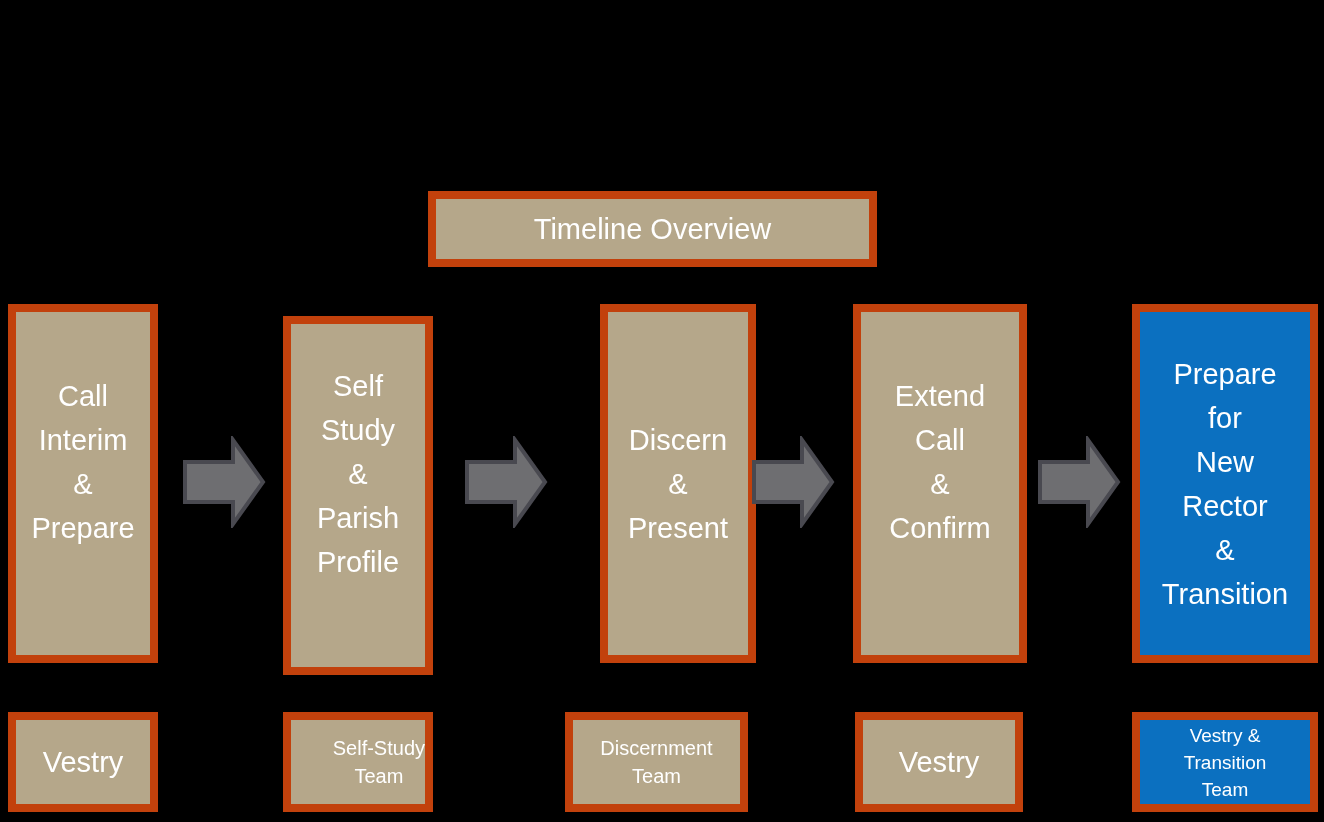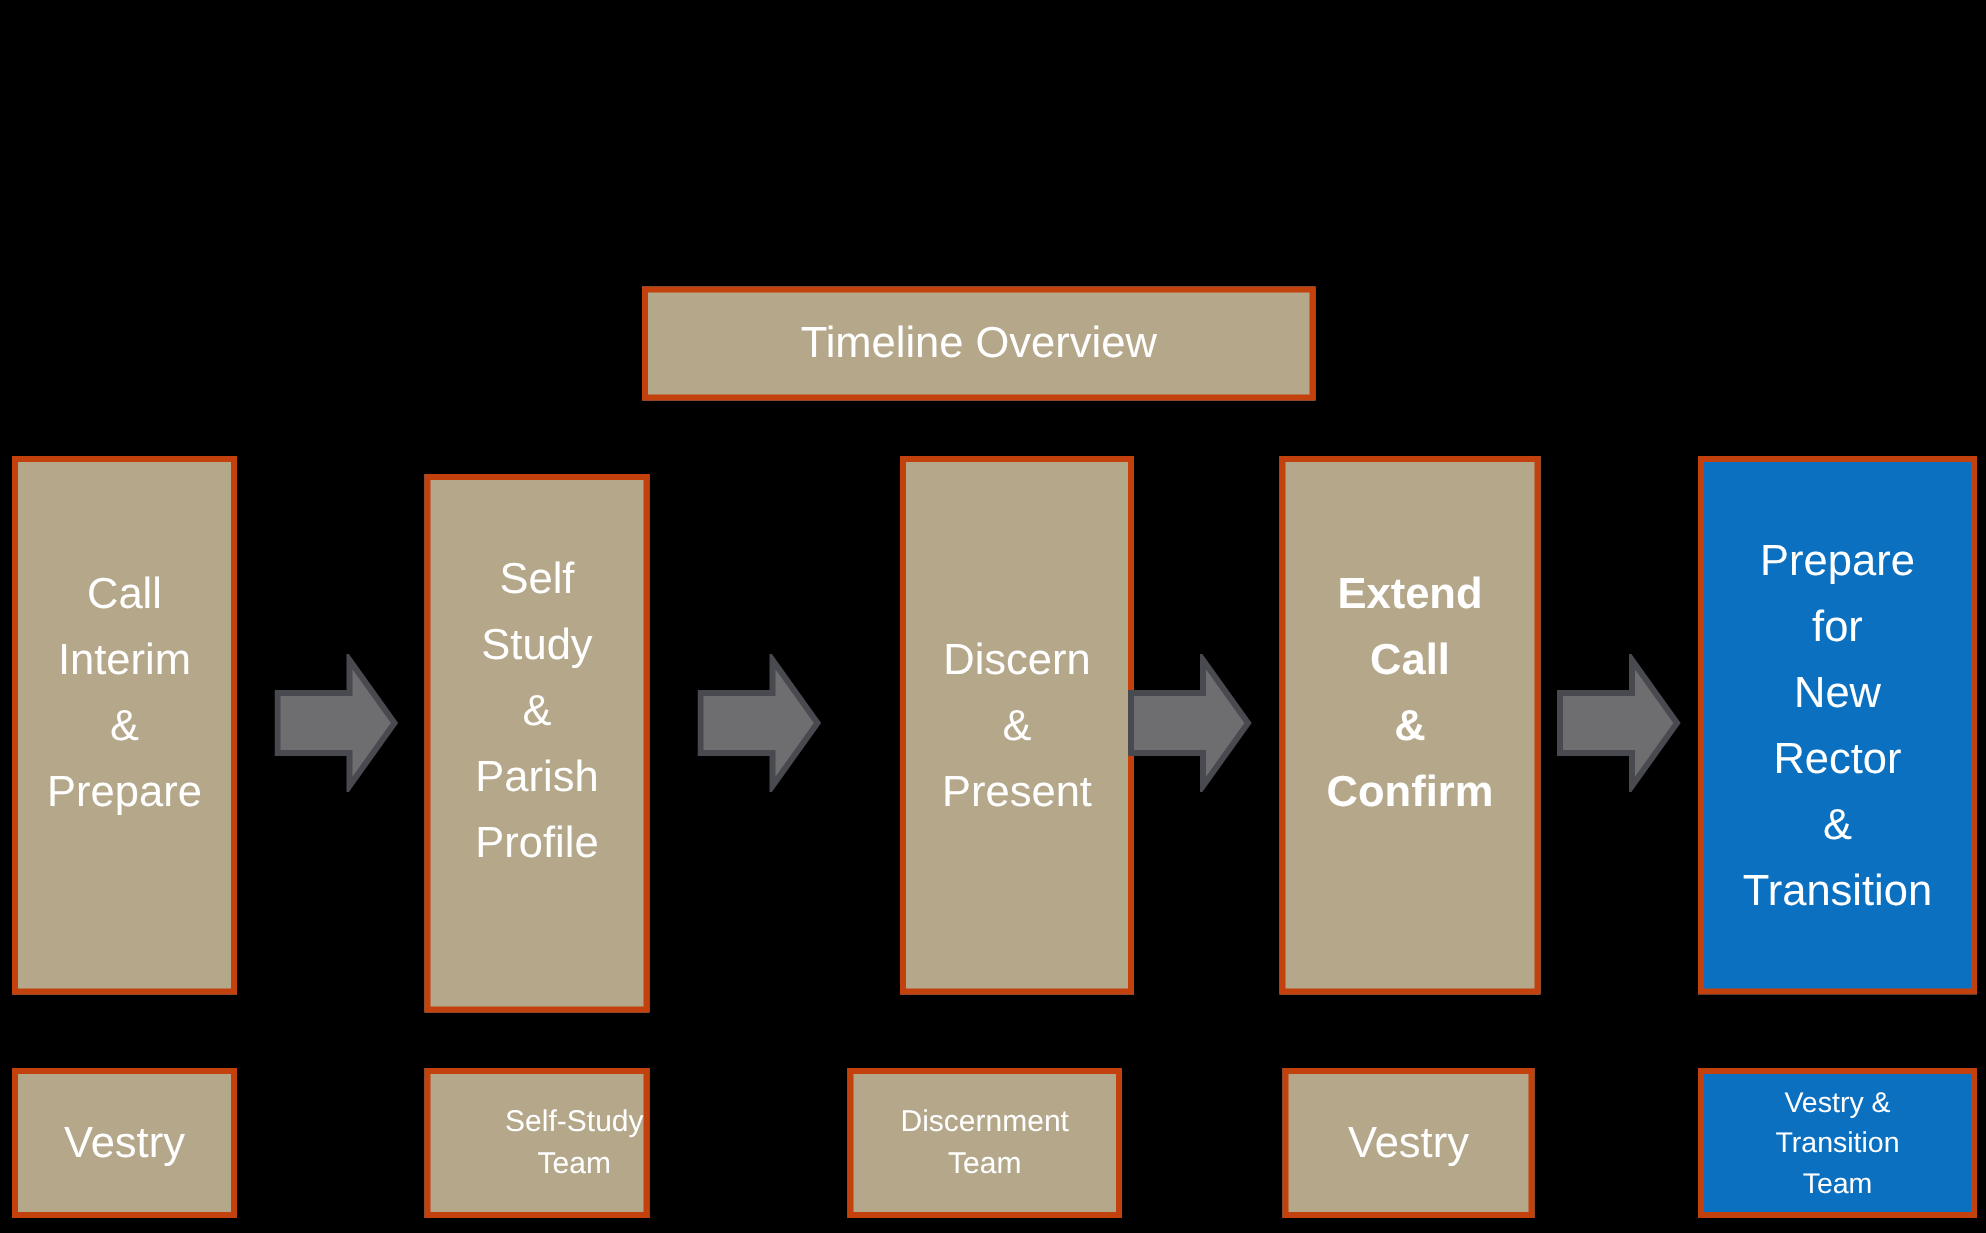--- a/index.html
+++ b/index.html
@@ -8,37 +8,37 @@
     width: 1324px;
     height: 822px;
     background: #000000;
     overflow: hidden;
     font-family: "Liberation Sans", sans-serif;
     color: #ffffff;
   }
   .box {
     position: absolute;
     box-sizing: border-box;
-    border: 4px solid #c2410c;
+    border: 8px solid #c2410c;
     display: flex;
     align-items: center;
     justify-content: center;
     text-align: center;
   }
   .tan  { background: #b5a78a; }
   .blue { background: #0b70c0; }
 
   .title-box { left: 428px; top: 191px; width: 449px; height: 76px; }
   .title-label { font-size: 29px; line-height: 1.2; }
 
   .stage { top: 304px; height: 359px; }
   .t1 { left: 8px;    width: 150px; }
   .t2 { left: 283px;  width: 150px; margin-top: 12px; }
   .t3 { left: 600px;  width: 156px; justify-content: center; }
-  .t4 { left: 853px;  width: 174px; font-weight: bold; }
+  .t4 { left: 853px;  width: 174px; }
   .t5 { left: 1132px; width: 186px; }
 
   .stage-label {
     font-size: 29px;
     line-height: 44px;
     white-space: pre-line;
   }
   .shift-up { transform: translateY(-22px); }
 
   .team { top: 712px; height: 100px; }

